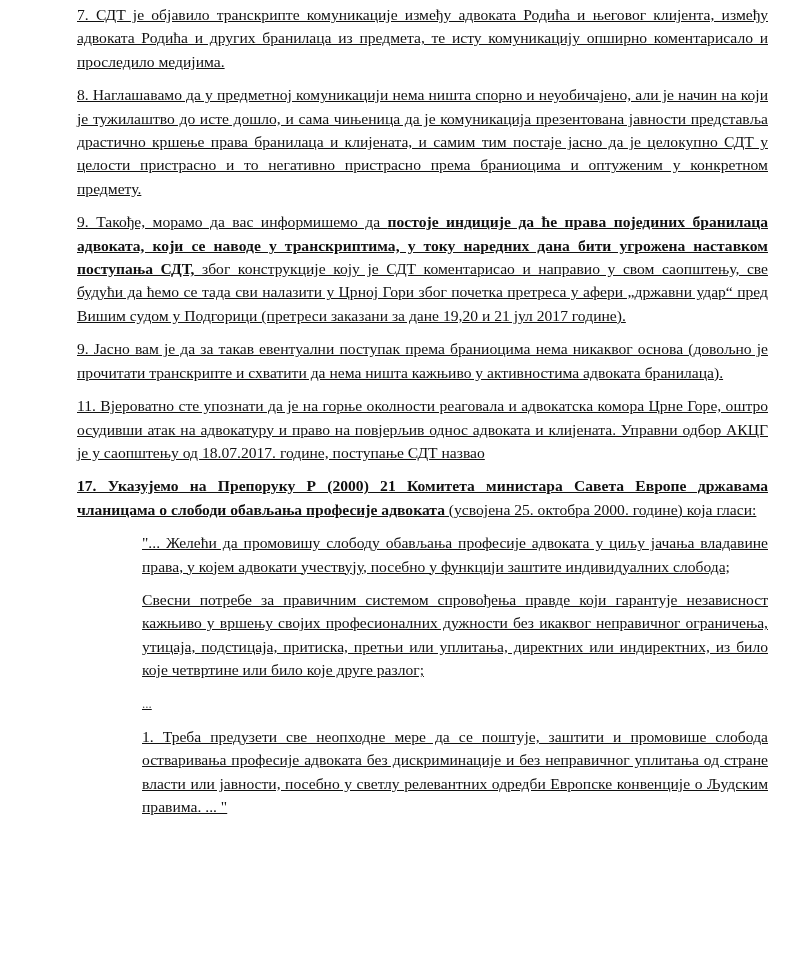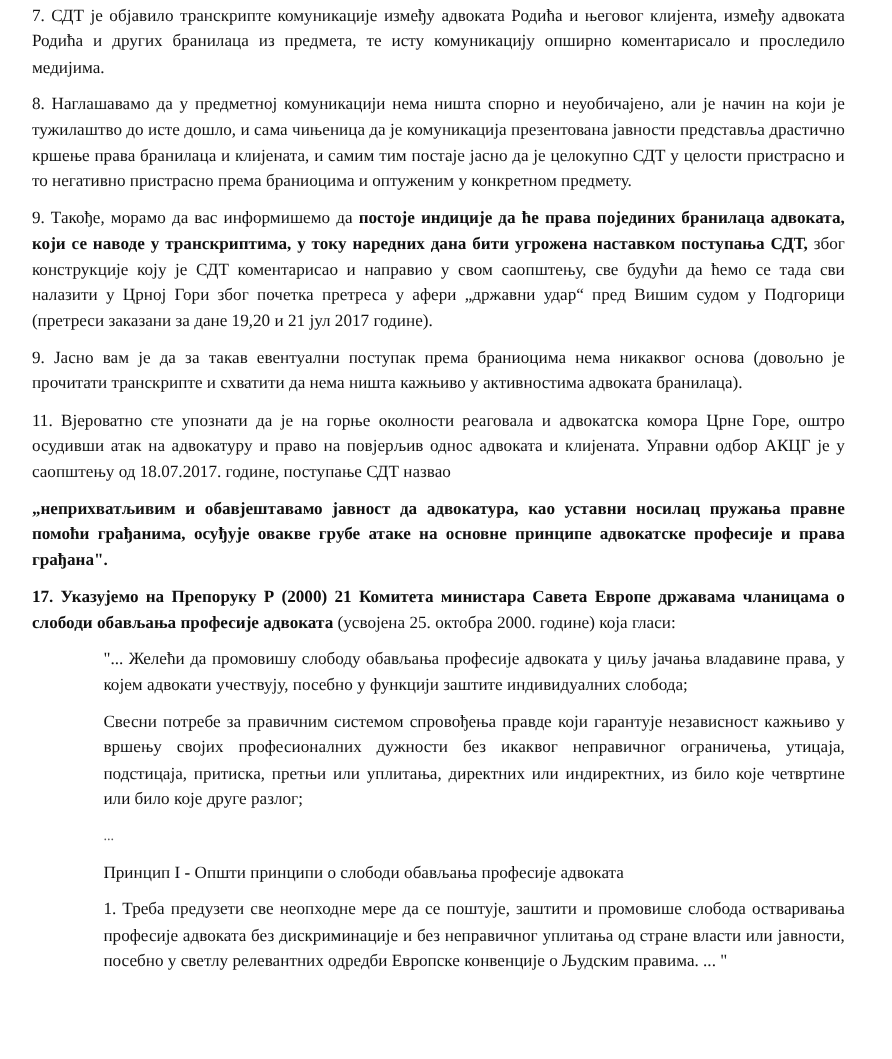--- a/index.html
+++ b/index.html
@@ -11,21 +11,22 @@
       width: 811px;
       height: 963px;
       overflow: hidden;
       font-family: "Liberation Serif", "DejaVu Serif", serif;
       font-size: 15.6px;
       line-height: 23.4px;
       color: #111111;
     }
     .page {
       position: relative;
-      padding: 3px 43px 0 29px;
+      padding: 3px 43px 0 77px;
+      text-decoration: underline;
     }
     p {
       margin: 0 0 10px 0;
       text-align: justify;
     }
     b { font-weight: bold; }
     .quote {
       margin-left: 65px;
     }
     .quote p {
@@ -56,31 +57,25 @@
   </p>
 
   <p>
     <span>9. Јасно вам је да за такав евентуални поступак према браниоцима нема никаквог основа (довољно је прочитати транскрипте и схватити да нема ништа кажњиво у активностима адвоката бранилаца).</span>
   </p>
 
   <p>
     <span>11. Вјероватно сте упознати да је на горње околности реаговала и адвокатска комора Црне Горе, оштро осудивши атак на адвокатуру и право на повјерљив однос адвоката и клијената. Управни одбор АКЦГ је у саопштењу од 18.07.2017. године, поступање СДТ назвао</span>
   </p>
 
-  <p>
-    <b>„неприхватљивим и обавјештавамо јавност да адвокатура, као уставни носилац пружања правне помоћи грађанима, осуђује овакве грубе атаке на основне принципе адвокатске професије и права грађана".</b>
-  </p>
 
   <p>
     <b>17. Указујемо на Препоруку Р (2000) 21 Комитета министара Савета Европе државама чланицама о слободи обављања професије адвоката</b><span> (усвојена 25. октобра 2000. године) која гласи:</span>
   </p>
 
   <div class="quote">
     <p>"... Желећи да промовишу слободу обављања професије адвоката у циљу јачања владавине права, у којем адвокати учествују, посебно у функцији заштите индивидуалних слобода;</p>
     <p>Свесни потребе за правичним системом спровођења правде који гарантује независност кажњиво у вршењу својих професионалних дужности без икаквог неправичног ограничења, утицаја, подстицаја, притиска, претњи или уплитања, директних или индиректних, из било које четвртине или било које друге разлог;</p>
     <div class="ellipsis-line">...</div>
-    <p>
-      <span>Принцип I </span><b>-</b><span> Општи принципи о слободи обављања професије адвоката</span>
-    </p>
     <p>1. Треба предузети све неопходне мере да се поштује, заштити и промовише слобода остваривања професије адвоката без дискриминације и без неправичног уплитања од стране власти или јавности, посебно у светлу релевантних одредби Европске конвенције о Људским правима. ... "</p>
   </div>
 
 </div>
 
 </body></html>

